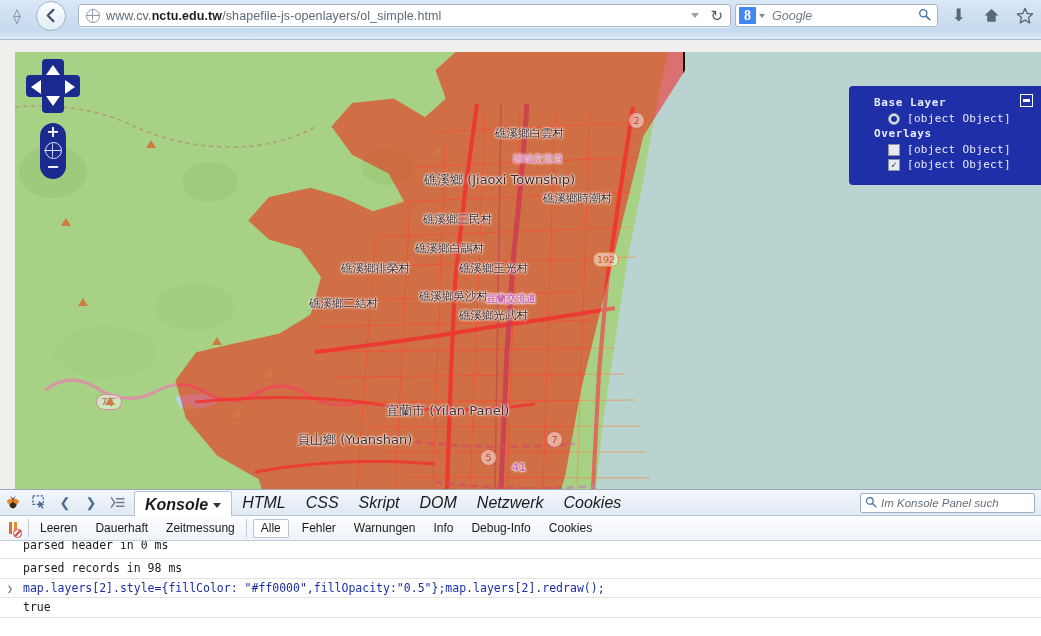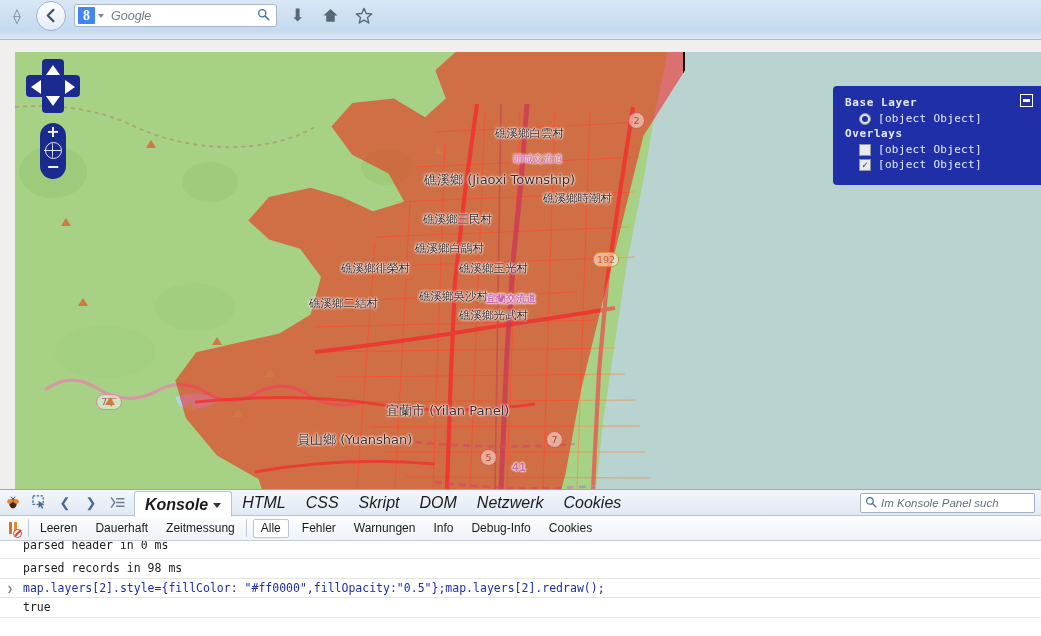--- a/index.html
+++ b/index.html
@@ -172,23 +172,23 @@
   .zb-plus { margin-top: 2px; }
   .zb-globe {
     width: 17px; height: 17px; border-radius: 50%; border: 1.4px solid #dfe3ff;
     position: relative; margin: 1px 0;
   }
   .zb-globe:before { content:""; position:absolute; left:-1.4px; top:7px; width:17px; border-top:1.2px solid #dfe3ff; }
   .zb-globe:after { content:""; position:absolute; left:6.5px; top:-1.4px; height:17px; border-left:1.2px solid #dfe3ff; border-radius:50%; }
 
   
   .layerswitcher {
-    position: absolute; right: 0px; top: 34px; width: 208px;
+    position: absolute; right: 0px; top: 34px; width: 192px;
     background: #1f2fa8; color: #e8eaff; border-radius: 4px 0 0 4px;
-    padding: 10px 10px 12px 12px;
+    padding: 10px 10px 12px 25px;
     font-family: "DejaVu Sans Mono", monospace; font-size: 11px;
   }
   .ls-min {
     position: absolute; right: 8px; top: 8px; width: 13px; height: 13px;
     border: 1.5px solid #fff; background: #1f2fa8;
     display: flex; align-items: center; justify-content: center;
   }
   .ls-min i { display:block; width: 7px; height: 2.5px; background: #fff; }
   .ls-head { font-weight: bold; letter-spacing: .6px; margin-bottom: 3px; }
   .ls-row { display: flex; align-items: center; margin: 2px 0 2px 14px; }
@@ -290,20 +290,28 @@
 
   <div class="nav-toolbar">
     <div class="feed-icon">⟠</div>
     <div class="back-btn">
       <svg width="15" height="15" viewBox="0 0 16 16" aria-hidden="true">
         <path d="M10 2 L4 8 L10 14" fill="none" stroke="#46556a" stroke-width="2.4" stroke-linecap="round" stroke-linejoin="round"></path>
       </svg>
     </div>
     <div class="fwd-stub"></div>
 
+    <div class="urlbar">
+      <span class="globe-ico"></span>
+      <span class="url-text"><span>www.cv.</span><span class="host">nctu.edu.tw</span><span>/shapefile-js-openlayers/ol_simple.html</span></span>
+      <span class="url-right">
+        <span class="drop-caret"></span>
+        <span class="reload-ico">↻</span>
+      </span>
+    </div>
 
     <div class="searchbar">
       <span class="g-badge">8</span>
       <span class="g-caret"></span>
       <span class="search-ph">Google</span>
       <span class="mag">
         <svg width="13" height="13" viewBox="0 0 16 16" aria-hidden="true">
           <circle cx="6.5" cy="6.5" r="4.4" fill="none" stroke="#3f6ea8" stroke-width="1.6"></circle>
           <path d="M10 10 L14.5 14.5" stroke="#3f6ea8" stroke-width="1.8" stroke-linecap="round"></path>
         </svg>

